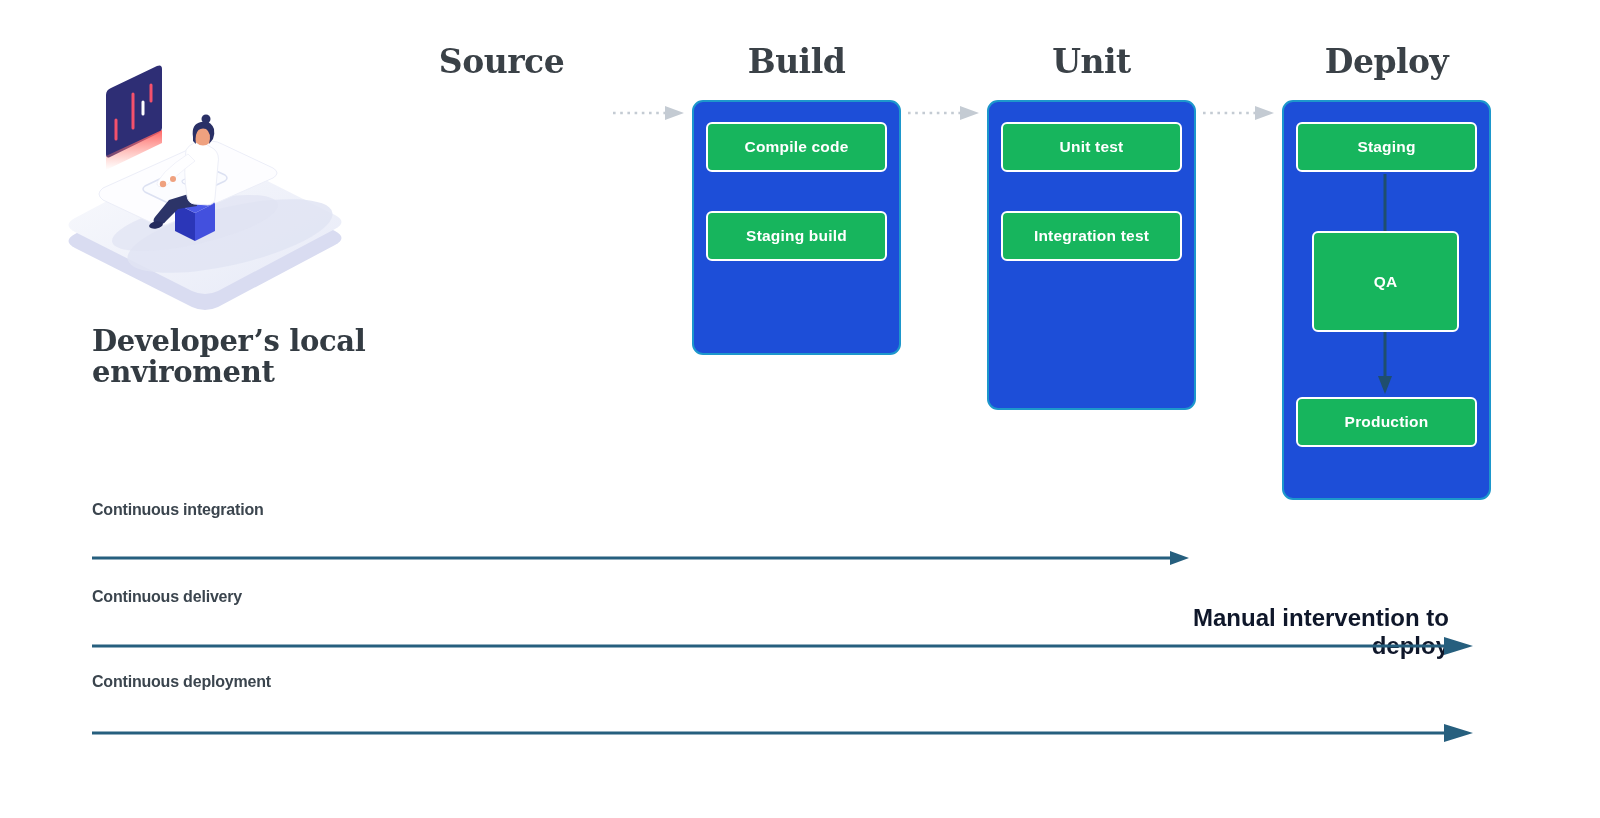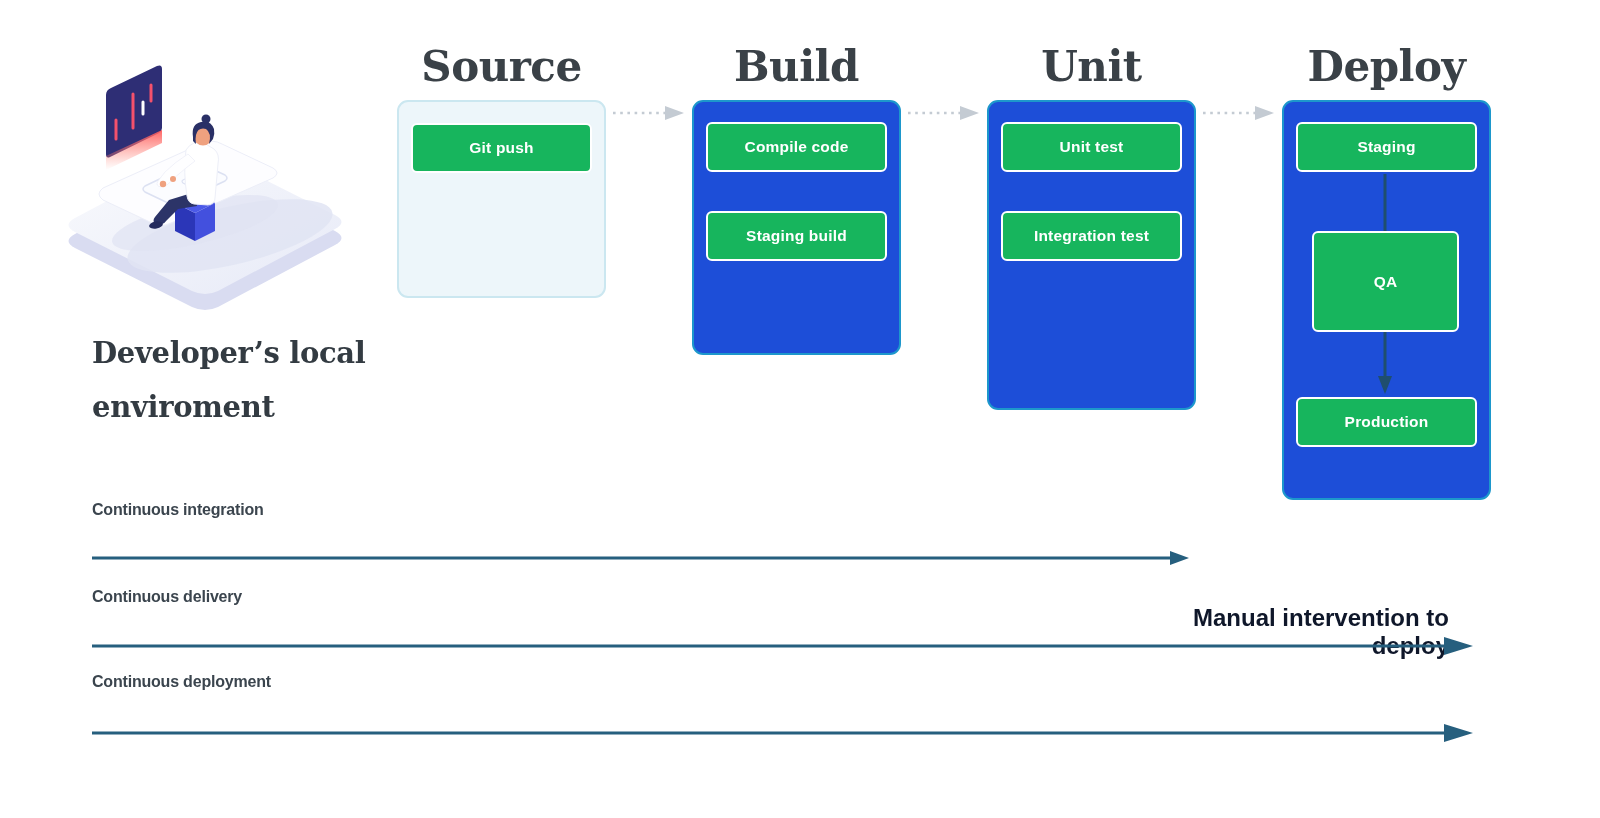--- a/index.html
+++ b/index.html
@@ -2,36 +2,36 @@
 <html><head>
 <meta charset="utf-8">
 <style>
   html,body{margin:0;padding:0;background:#ffffff;}
   #canvas{
     position:relative;width:1600px;height:818px;background:#ffffff;overflow:hidden;
     font-family:"Liberation Sans",sans-serif;
   }
   .stage-hdr{
     position:absolute;top:42px;width:209px;text-align:center;
-    font-family:"DejaVu Serif",serif;font-weight:700;font-size:42px;
+    font-family:"DejaVu Serif",serif;font-weight:700;font-size:33px;
     color:#3a4147;letter-spacing:-0.5px;
   }
   .stage-box{position:absolute;top:100px;width:209px;border-radius:11px;box-sizing:border-box;}
   .stage-box.primary{background:#1d4ed8;border:2.5px solid #1d97cc;}
   .stage-box.source{background:#edf6fa;border:2px solid #cbe7f0;}
   .chip{
     position:absolute;left:12px;right:12px;height:50px;box-sizing:border-box;
     background:#17b55d;border:2px solid #ffffff;border-radius:6px;
     display:flex;align-items:center;justify-content:center;
     color:#ffffff;font-weight:700;font-size:15.5px;letter-spacing:0.2px;
   }
   .chip.qa{left:28px;right:auto;width:147px;height:101px;}
   .caption{
     position:absolute;left:92px;top:326px;width:280px;
-    font-family:"DejaVu Serif",serif;font-weight:700;font-size:29px;line-height:54px;
+    font-family:"DejaVu Serif",serif;font-weight:700;font-size:29px;line-height:31px;
     color:#333b42;letter-spacing:-0.3px;
   }
   .flow-label{
     position:absolute;left:92px;font-weight:700;font-size:16px;
     color:#3b454e;letter-spacing:-0.2px;
   }
   .flow-note{
     position:absolute;left:1149px;width:300px;text-align:right;
     font-weight:700;font-size:24px;color:#0f172a;
   }
@@ -87,23 +87,20 @@
     <circle cx="161" cy="79" r="4.5" fill="#2a3066"></circle>
   </svg>
 
   <div class="caption">Developer’s local enviroment</div>
 
   <div class="stage-hdr" style="left:397px">Source</div>
   <div class="stage-hdr" style="left:692px">Build</div>
   <div class="stage-hdr" style="left:987px">Unit</div>
   <div class="stage-hdr" style="left:1282px">Deploy</div>
 
-  <div class="stage-box source" style="left:397px;height:198px">
-    <div class="chip" style="top:21px">Git push</div>
-  </div>
 
   <div class="stage-box primary" style="left:692px;height:255px">
     <div class="chip" style="top:20px">Compile code</div>
     <div class="chip" style="top:109px">Staging build</div>
   </div>
 
   <div class="stage-box primary" style="left:987px;height:310px">
     <div class="chip" style="top:20px">Unit test</div>
     <div class="chip" style="top:109px">Integration test</div>
   </div>

